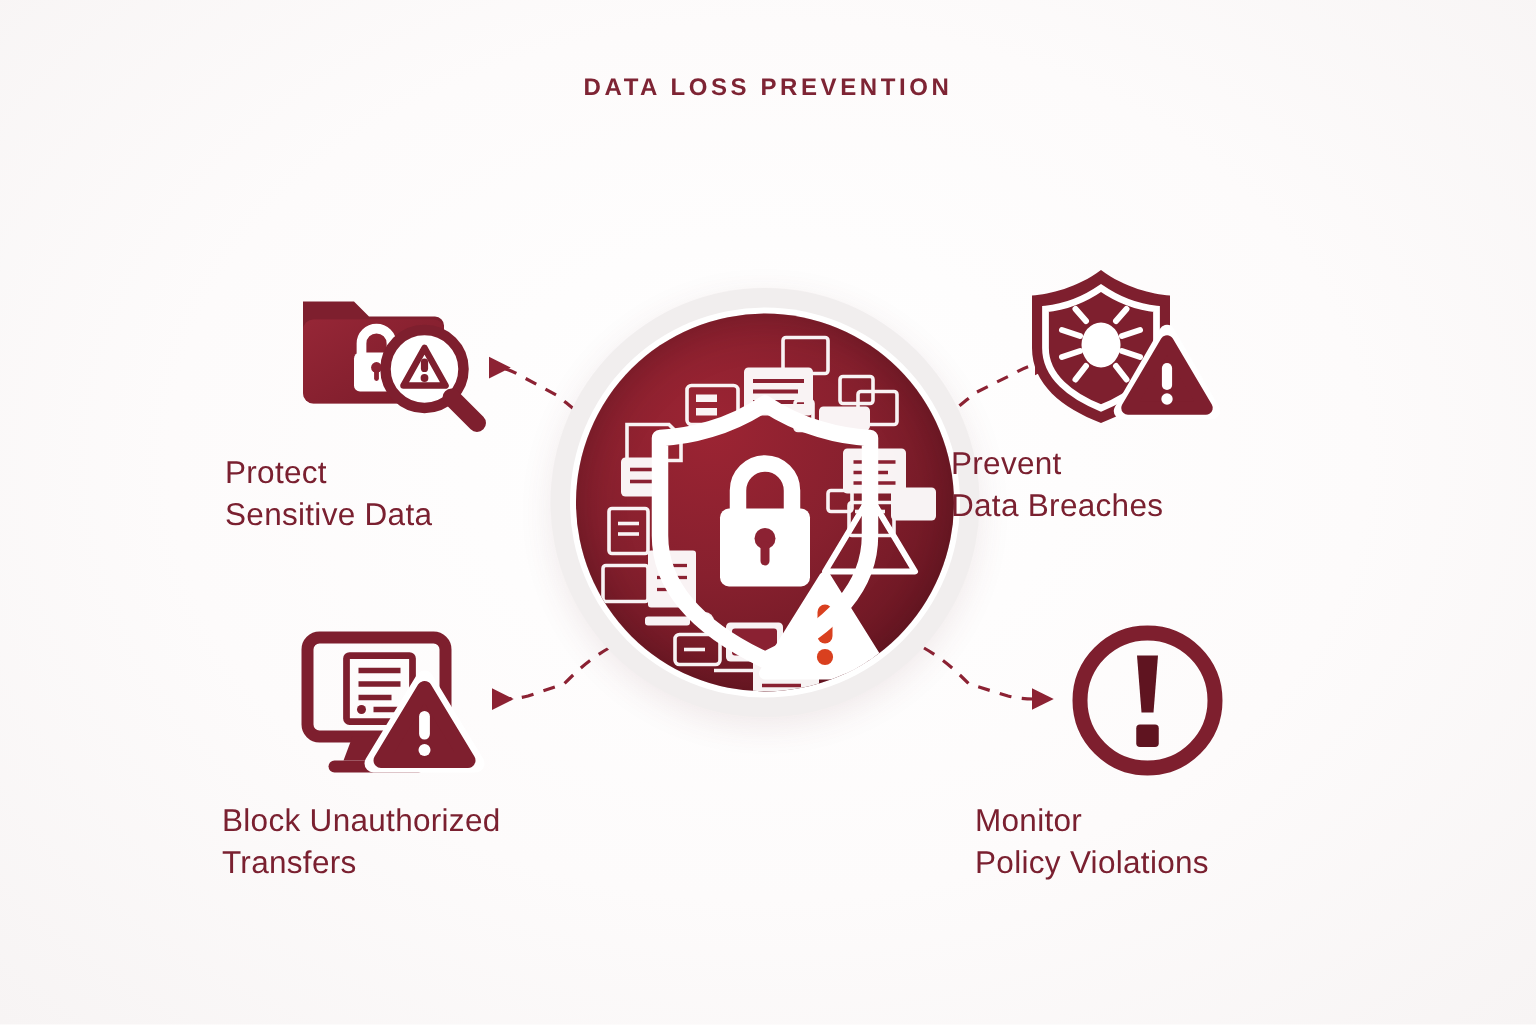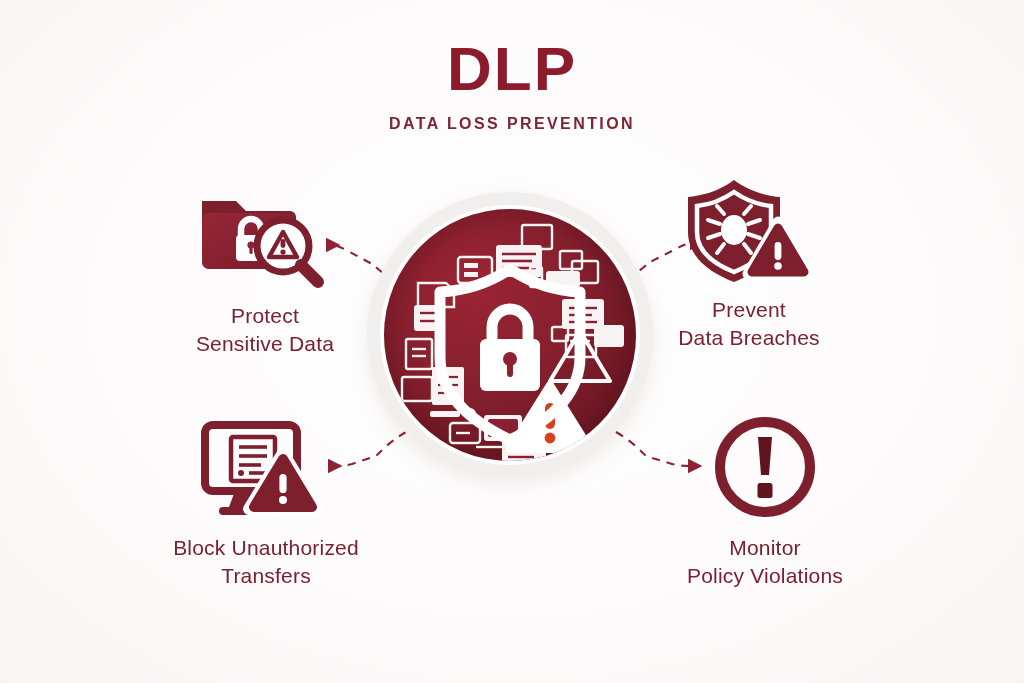--- a/index.html
+++ b/index.html
@@ -74,21 +74,20 @@
     border-radius: 50%;
     overflow: hidden;
     background: radial-gradient(circle at 36% 30%, #9c2433 0%, #87202e 42%, #6d1824 78%, #5d1320 100%);
     box-shadow: inset 0 0 30px rgba(50,8,16,0.35);
   }
   .center-circle svg { display: block; }
 
   
   .node {
     position: absolute;
-    text-align: center;
   }
   .node-icon {
     height: 118px;
     display: flex;
     align-items: center;
     justify-content: center;
   }
   .node-label {
     font-size: 21px;
     color: #7a2030;
@@ -110,21 +109,20 @@
     height: 683px;
     pointer-events: none;
   }
 </style>
 </head>
 <body>
 
 <div id="stage">
 
   <div class="title-block">
-    <div class="main-title">DLP</div>
     <div class="sub-title">DATA LOSS PREVENTION</div>
   </div>
 
   <svg class="connectors" viewBox="0 0 1024 683">
     <defs>
       <marker id="arrL" markerWidth="7" markerHeight="7" refX="5" refY="3.5" orient="auto">
         <path d="M7,0 L7,7 L0,3.5 z" fill="#8c2233"></path>
       </marker>
       <marker id="arrR" markerWidth="7" markerHeight="7" refX="2" refY="3.5" orient="auto">
         <path d="M0,0 L0,7 L7,3.5 z" fill="#8c2233"></path>

